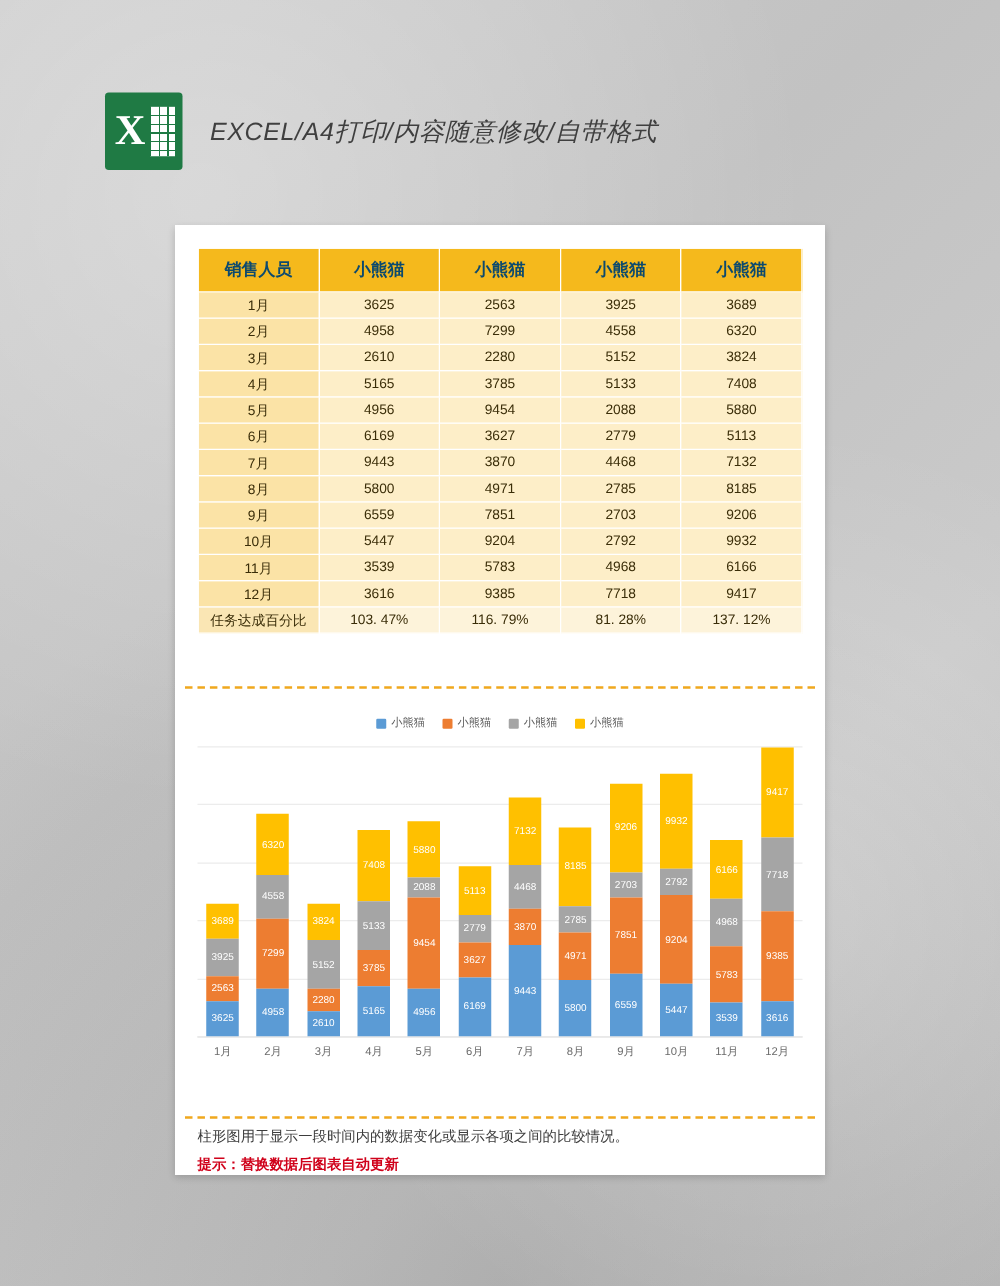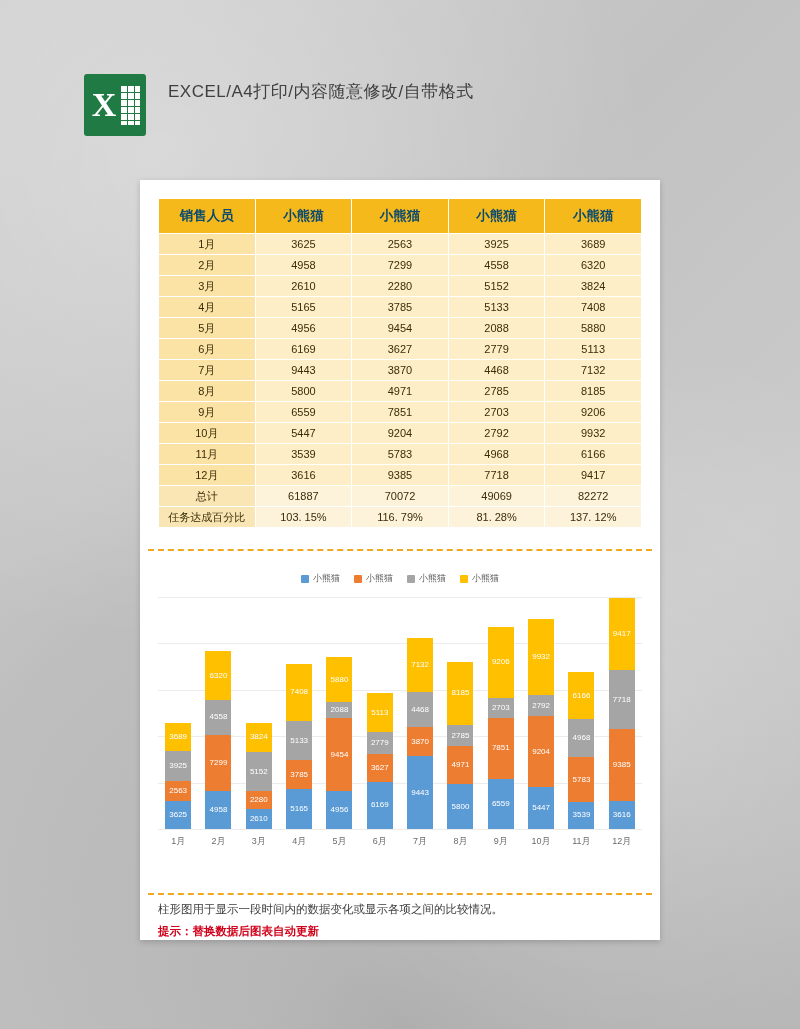--- a/index.html
+++ b/index.html
@@ -70,25 +70,26 @@
   }
   .main-title {
     font-size: 33px;
     font-weight: bold;
     color: #17753f;
     letter-spacing: 1px;
     line-height: 40px;
     white-space: nowrap;
   }
   .sub-title {
-    margin-top: 4px;
-    font-size: 17px;
+    margin-top: 16px;
+    font-size: 20px;
     color: #3f3f3f;
     letter-spacing: 0.5px;
     white-space: nowrap;
+    font-style: italic;
   }
 
   
   .sheet {
     position: absolute;
     left: 140px;
     top: 180px;
     width: 520px;
     height: 760px;
     background: #ffffff;
@@ -359,30 +360,23 @@
           <td>6166</td>
         </tr>
       <tr>
           <td>12月</td>
           <td>3616</td>
           <td>9385</td>
           <td>7718</td>
           <td>9417</td>
         </tr>
 
-      <tr class="sum">
-          <td>总计</td>
-          <td>61887</td>
-          <td>70072</td>
-          <td>49069</td>
-          <td>82272</td>
-        </tr>
       <tr class="pct">
           <td>任务达成百分比</td>
-          <td>103. 15%</td>
+          <td>103. 47%</td>
           <td>116. 79%</td>
           <td>81. 28%</td>
           <td>137. 12%</td>
         </tr>
     </tbody>
   </table>
 
   <div class="dash top"></div>
 
   <div class="chart-box">

